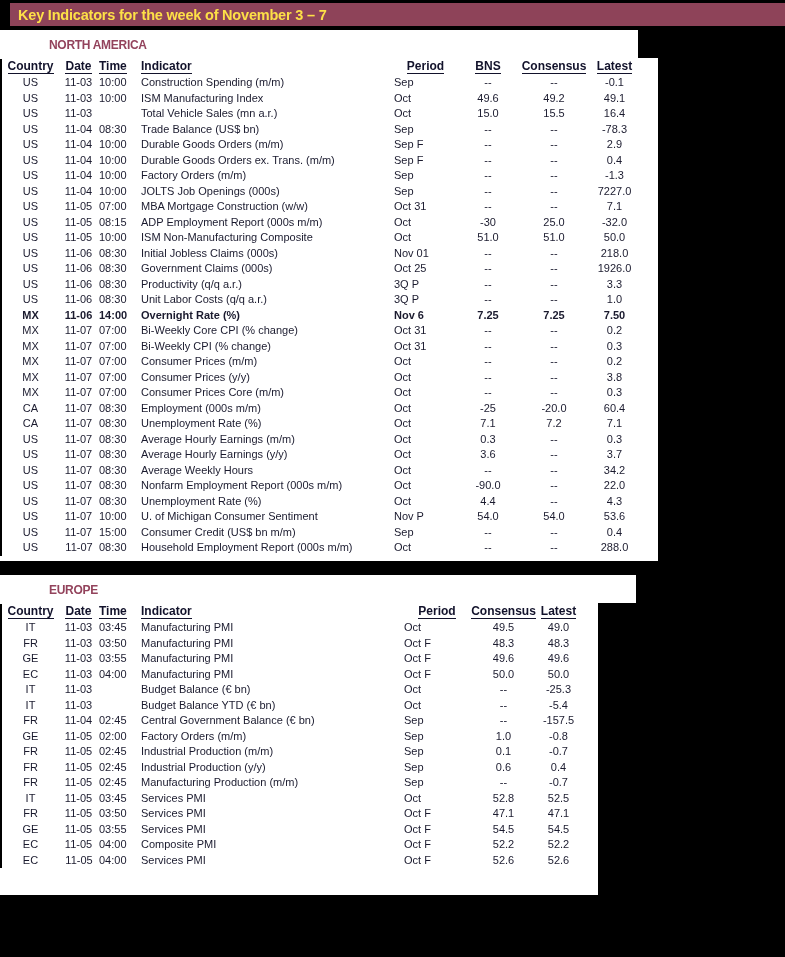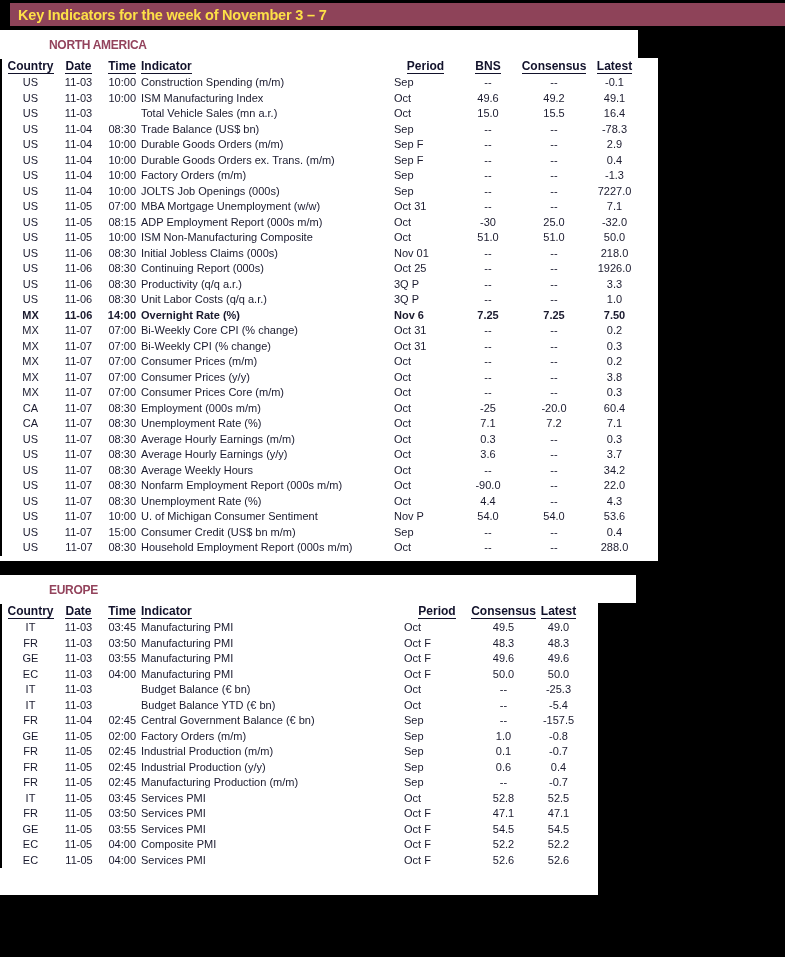--- a/index.html
+++ b/index.html
@@ -91,21 +91,21 @@
     padding: 0;
     white-space: nowrap;
     font-size: 11px;
     line-height: 15.5px;
     overflow: hidden;
   }
 
   
   .c-country { text-align: center; }
   .c-date    { text-align: center; }
-  .c-time    { text-align: right; }
+  .c-time    { text-align: left; }
   .c-ind     { text-align: left; padding-left: 5px !important; }
   .c-period  { }
   .c-num     { text-align: center; }
   .c-latest  { text-align: center; padding-right: 11px !important; }
 
   tr.bold-row td { font-weight: bold; }
 
   
   #na-table col.w-country { width: 58px; }
   #na-table col.w-date    { width: 40px; }
@@ -238,21 +238,21 @@
         <td class="c-ind">JOLTS Job Openings (000s)</td>
         <td class="c-period">Sep</td>
         <td class="c-num">--</td>
         <td class="c-num">--</td>
         <td class="c-latest">7227.0</td>
       </tr>
       <tr>
         <td class="c-country">US</td>
         <td class="c-date">11-05</td>
         <td class="c-time">07:00</td>
-        <td class="c-ind">MBA Mortgage Unemployment (w/w)</td>
+        <td class="c-ind">MBA Mortgage Construction (w/w)</td>
         <td class="c-period">Oct 31</td>
         <td class="c-num">--</td>
         <td class="c-num">--</td>
         <td class="c-latest">7.1</td>
       </tr>
       <tr>
         <td class="c-country">US</td>
         <td class="c-date">11-05</td>
         <td class="c-time">08:15</td>
         <td class="c-ind">ADP Employment Report (000s m/m)</td>
@@ -278,21 +278,21 @@
         <td class="c-ind">Initial Jobless Claims (000s)</td>
         <td class="c-period">Nov 01</td>
         <td class="c-num">--</td>
         <td class="c-num">--</td>
         <td class="c-latest">218.0</td>
       </tr>
       <tr>
         <td class="c-country">US</td>
         <td class="c-date">11-06</td>
         <td class="c-time">08:30</td>
-        <td class="c-ind">Continuing Report (000s)</td>
+        <td class="c-ind">Government Claims (000s)</td>
         <td class="c-period">Oct 25</td>
         <td class="c-num">--</td>
         <td class="c-num">--</td>
         <td class="c-latest">1926.0</td>
       </tr>
       <tr>
         <td class="c-country">US</td>
         <td class="c-date">11-06</td>
         <td class="c-time">08:30</td>
         <td class="c-ind">Productivity (q/q a.r.)</td>

